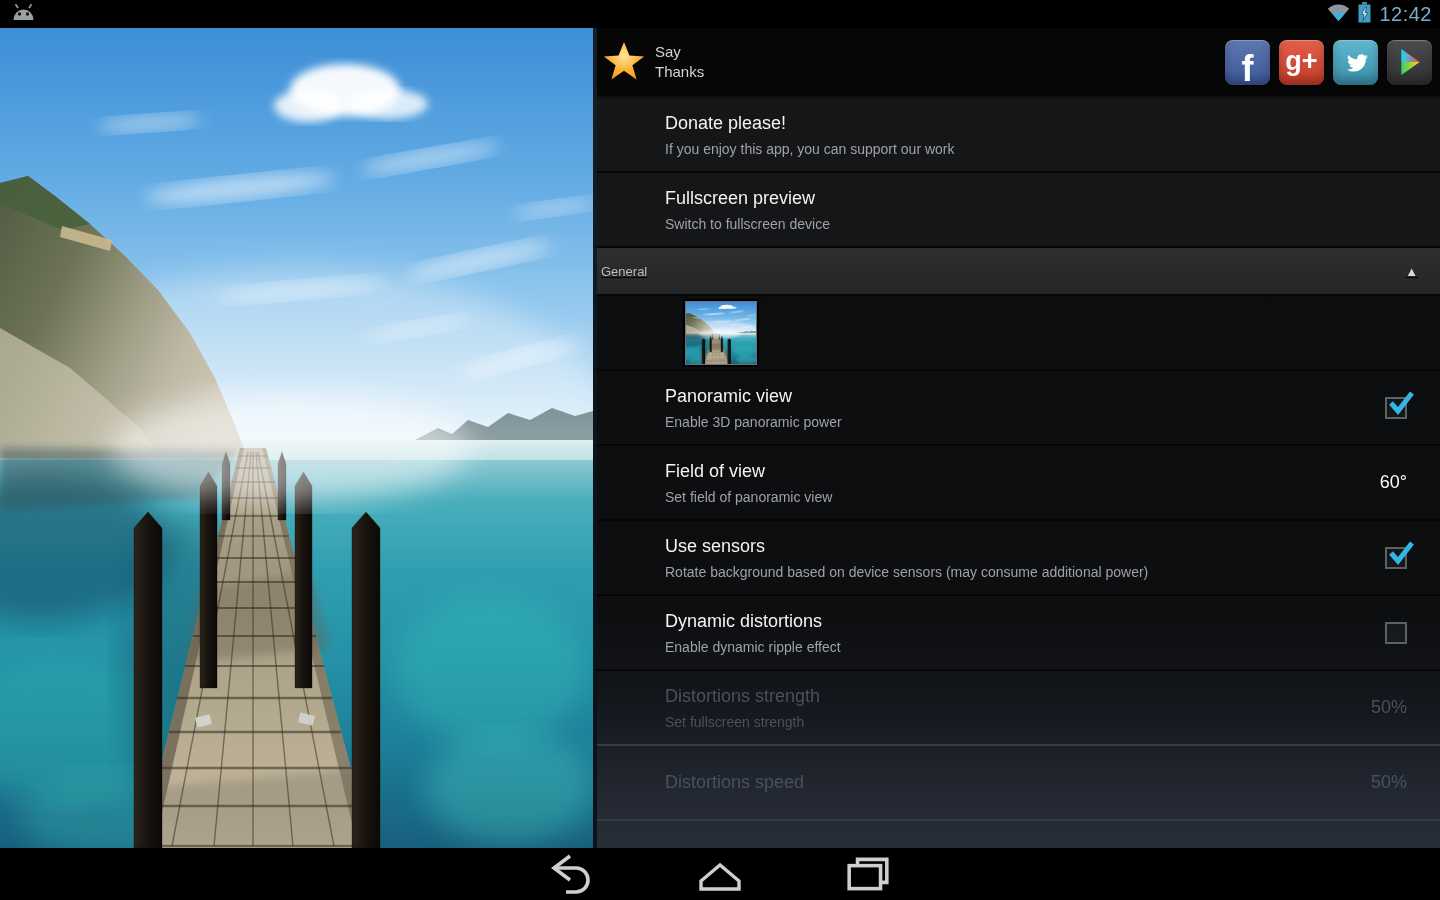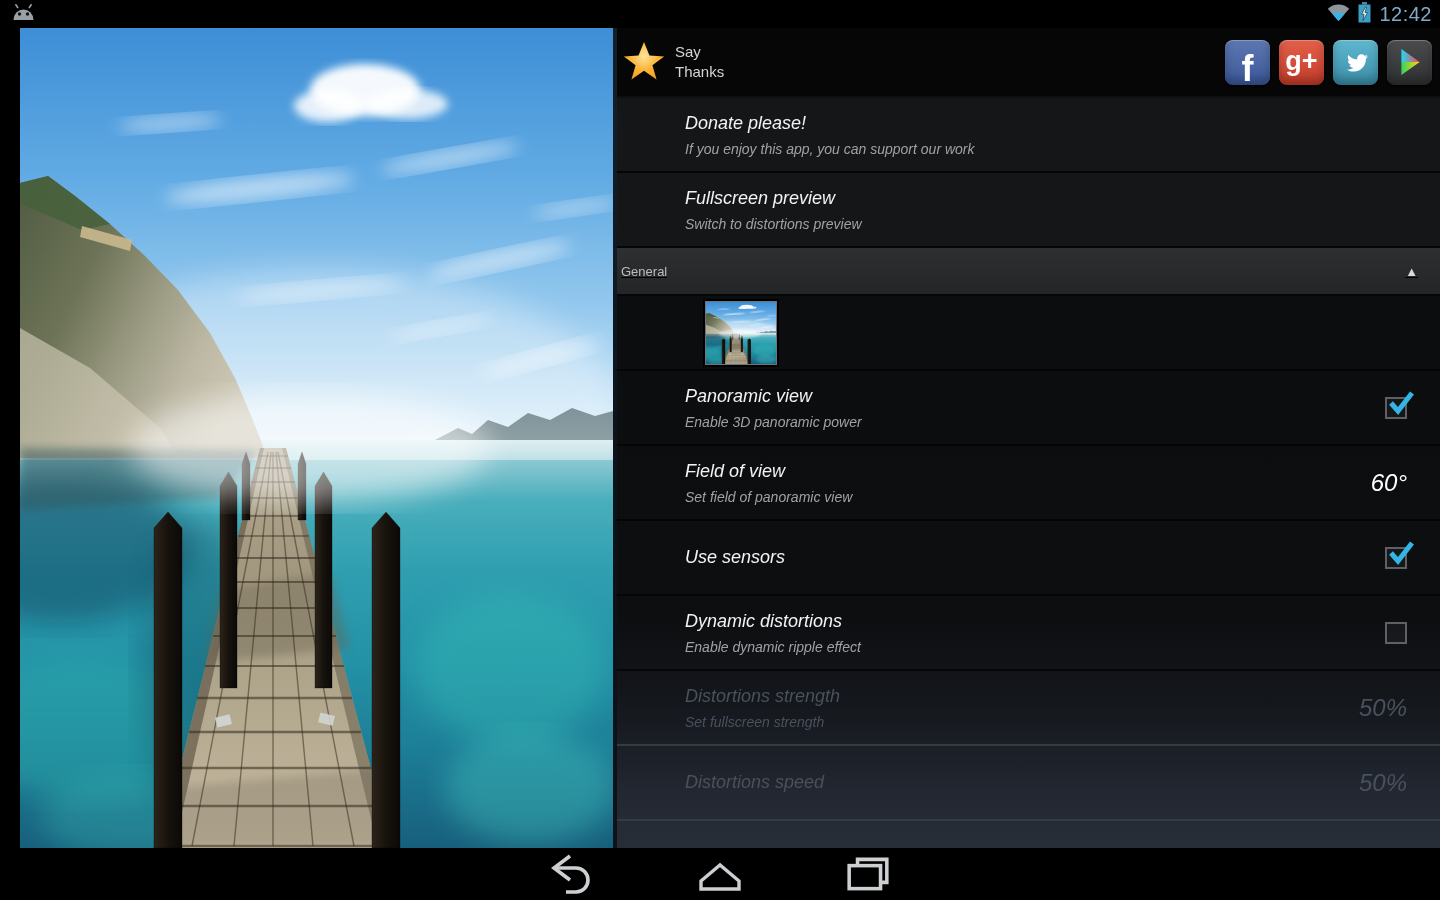--- a/index.html
+++ b/index.html
@@ -8,21 +8,21 @@
           font-family:"Liberation Sans",sans-serif;}
 
   
   .status-bar{height:28px;display:flex;align-items:center;justify-content:space-between;
               padding:0 6px;background:#000;}
   .sb-left{display:flex;align-items:center;padding-left:4px;}
   .sb-right{display:flex;align-items:center;gap:8px;padding-right:2px;}
   .sb-time{font-size:20px;color:#7fabca;letter-spacing:.5px;}
 
   
-  .main{display:flex;height:820px;margin-left:20px;}
+  .main{display:flex;height:820px;}
   .preview{width:593px;height:820px;position:relative;background:#0a2030;flex:none;}
   .preview svg{display:block;}
 
   .settings{flex:1;background:#0c0d0f;display:flex;flex-direction:column;overflow:hidden;position:relative;}
   .settings::before{content:"";position:absolute;left:0;top:0;bottom:0;width:4px;z-index:6;
         background:linear-gradient(180deg,#15222e 0%,#0c141d 45%,#0a1016 100%);opacity:.9;}
 
   
   .app-header{height:70px;flex:none;display:flex;align-items:center;
               padding:0 8px 0 10px;background:#060607;border-bottom:2px solid #0e0f11;}
@@ -38,26 +38,26 @@
           box-shadow:inset 0 1px 1px rgba(255,255,255,.3), inset 0 -6px 10px rgba(0,0,0,.25), 0 1px 2px rgba(0,0,0,.7);}
   .social.fb{background:linear-gradient(180deg,#5d77b0 0%,#3c589a 100%);}
   .social.fb .glyph{font-size:36px;font-weight:bold;margin-top:14px;}
   .social.gp{background:linear-gradient(180deg,#e2604a 0%,#c63c2a 100%);}
   .social.gp .glyph{font-size:27px;font-weight:bold;margin-top:-2px;}
   .social.tw{background:linear-gradient(180deg,#5fb8cf 0%,#3a8ea9 100%);}
   .social.play{background:linear-gradient(180deg,#4b4c4e 0%,#2f3032 100%);}
 
   
   .row{height:75px;flex:none;display:flex;align-items:center;padding:0 33px 0 72px;
-       border-bottom:2px solid #040506;font-style:italic;}
+       border-bottom:2px solid #040506;}
   .rows-top .row{background:#151617;}
   .row-text{flex:1;display:flex;flex-direction:column;gap:7px;min-width:0;}
   .row-title{font-size:18px;color:#f3f3f3;}
   .row-sub{font-size:14px;color:#9fa2a5;}
-  .row-value{font-size:24px;color:#ffffff;margin-left:20px;flex:none;}
+  .row-value{font-size:18px;color:#ffffff;margin-left:20px;flex:none;}
 
   .section-header{height:48px;flex:none;display:flex;align-items:center;justify-content:space-between;
        padding:0 22px 0 8px;background:linear-gradient(180deg,#2d2f31 0%,#232527 100%);
        border-bottom:2px solid #050607;text-decoration:underline;}
   .section-label{font-size:13px;color:#bdbdbd;}
   .collapse{font-size:13px;color:#dadada;}
 
   .rows-general{flex:1;display:flex;flex-direction:column;
        background:linear-gradient(180deg,#0c0d0f 0%,#0d0e10 58%,#14171c 74%,#222731 90%,#282e38 100%);}
   .rows-general .row{border-bottom:2px solid rgba(0,0,0,.6);}
@@ -297,21 +297,21 @@
       <div class="rows-top">
         <div class="row">
           <div class="row-text">
             <span class="row-title">Donate please!</span>
             <span class="row-sub">If you enjoy this app, you can support our work</span>
           </div>
         </div>
         <div class="row">
           <div class="row-text">
             <span class="row-title">Fullscreen preview</span>
-            <span class="row-sub">Switch to distortions preview</span>
+            <span class="row-sub">Switch to fullscreen device</span>
           </div>
         </div>
       </div>
 
       <div class="section-header">
         <span class="section-label">General</span>
         <span class="collapse">▲</span>
       </div>
 
       <div class="rows-general">
@@ -340,20 +340,21 @@
           <div class="row-text">
             <span class="row-title">Field of view</span>
             <span class="row-sub">Set field of panoramic view</span>
           </div>
           <span class="row-value">60°</span>
         </div>
 
         <div class="row">
           <div class="row-text">
             <span class="row-title">Use sensors</span>
+            <span class="row-sub">Rotate background based on device sensors (may consume additional power)</span>
           </div>
           <span class="checkbox checked">
             <svg width="28" height="26" viewBox="0 0 28 26">
                 <path d="M4 13 L11 21 L25 3" stroke="#33b5e5" stroke-width="5" fill="none"></path>
               </svg>
           </span>
         </div>
 
         <div class="row">
           <div class="row-text">

